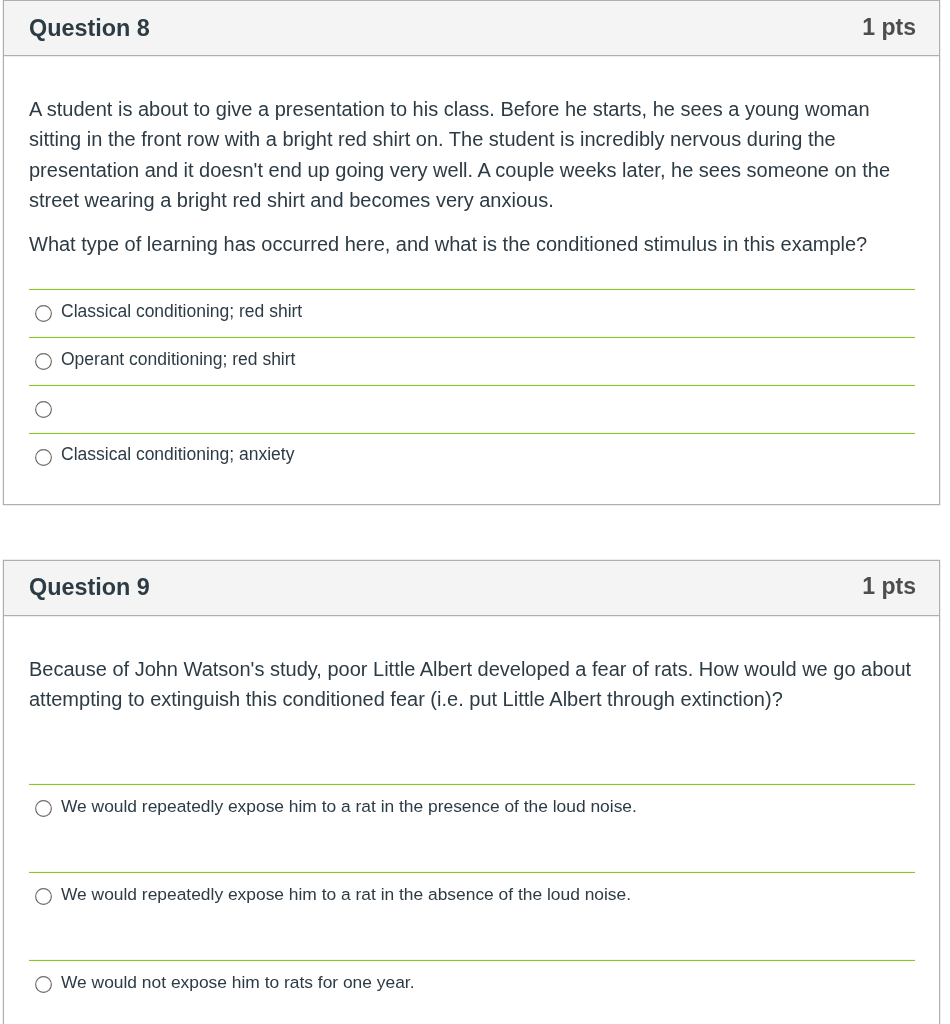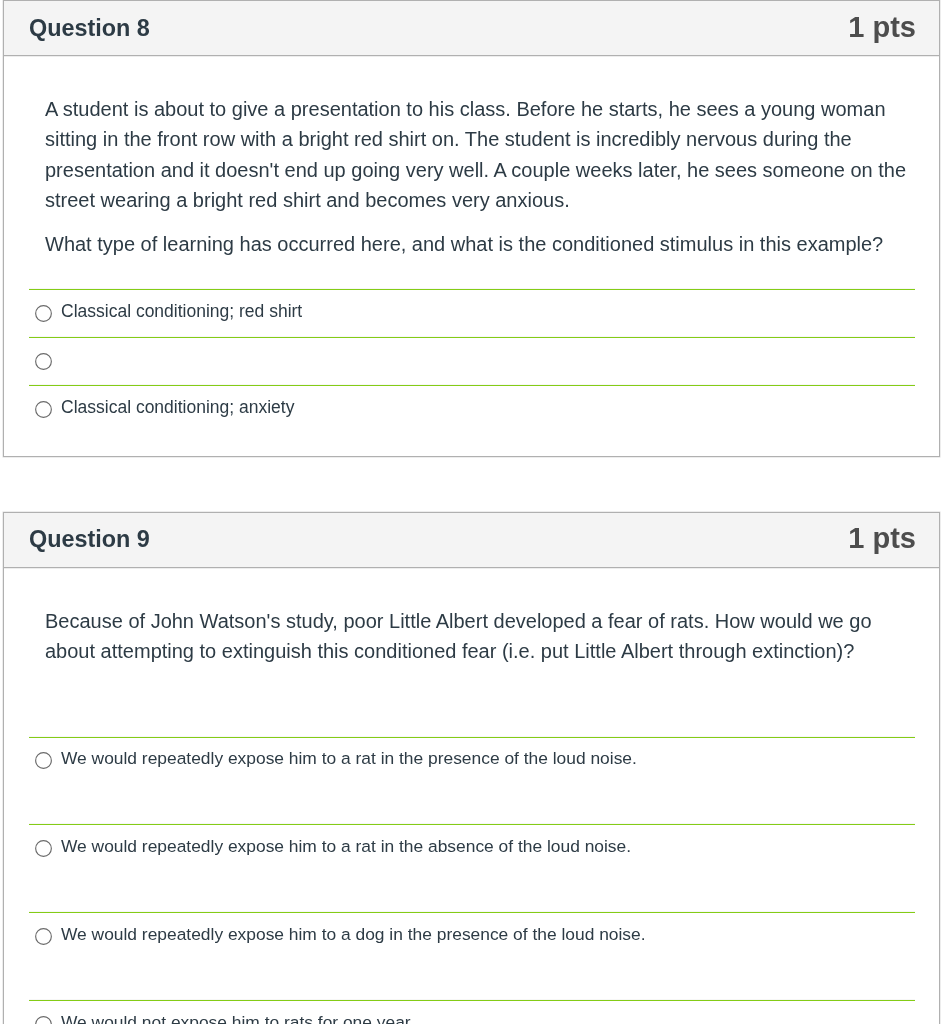--- a/index.html
+++ b/index.html
@@ -34,32 +34,32 @@
     justify-content: space-between;
     padding: 0 23px 0 25px;
     box-sizing: border-box;
   }
   .q-name {
     font-size: 23.4px;
     font-weight: bold;
     color: #2d3b45;
   }
   .q-points {
-    font-size: 29px;
+    font-size: 23px;
     font-weight: bold;
     color: #4d4d4d;
     position: relative;
     top: -1px;
   }
   .q-text {
     padding: 38px 22px 17px 25px;
     font-size: 20px;
     line-height: 30.4px;
   }
-  .q-text p { margin: 0 0 13px 16px; }
+  .q-text p { margin: 0 0 13px 0; }
   .answers { padding: 0 24px 23px 25px; }
   .answer {
     display: flex;
     align-items: center;
     line-height: 1;
     border-top: 1px solid #84cc16;
     box-shadow: 0 -0.5px 0 0 rgba(225,225,225,0.5);
     height: 46.9px;
     font-size: 17.5px;
   }
@@ -92,20 +92,26 @@
         <div class="answer">
           <svg class="radio" viewBox="0 0 17 17">
             <circle cx="8.5" cy="8.5" r="7.85"></circle>
           </svg>
           <span>Classical conditioning; red shirt</span>
         </div>
         <div class="answer">
           <svg class="radio" viewBox="0 0 17 17">
             <circle cx="8.5" cy="8.5" r="7.85"></circle>
           </svg>
+          <span>Operant conditioning; red shirt</span>
+        </div>
+        <div class="answer">
+          <svg class="radio" viewBox="0 0 17 17">
+            <circle cx="8.5" cy="8.5" r="7.85"></circle>
+          </svg>
         </div>
         <div class="answer">
           <svg class="radio" viewBox="0 0 17 17">
             <circle cx="8.5" cy="8.5" r="7.85"></circle>
           </svg>
           <span>Classical conditioning; anxiety</span>
         </div>
       </div>
   </div>
 
@@ -129,24 +135,18 @@
         <div class="answer">
           <svg class="radio" viewBox="0 0 17 17">
             <circle cx="8.5" cy="8.5" r="7.85"></circle>
           </svg>
           <span>We would repeatedly expose him to a rat in the absence of the loud noise.</span>
         </div>
         <div class="answer">
           <svg class="radio" viewBox="0 0 17 17">
             <circle cx="8.5" cy="8.5" r="7.85"></circle>
           </svg>
-          <span>We would repeatedly expose him to a dog in the presence of the loud noise.</span>
-        </div>
-        <div class="answer">
-          <svg class="radio" viewBox="0 0 17 17">
-            <circle cx="8.5" cy="8.5" r="7.85"></circle>
-          </svg>
           <span>We would not expose him to rats for one year.</span>
         </div>
       </div>
   </div>
 
 </div>
 
 </body></html>

